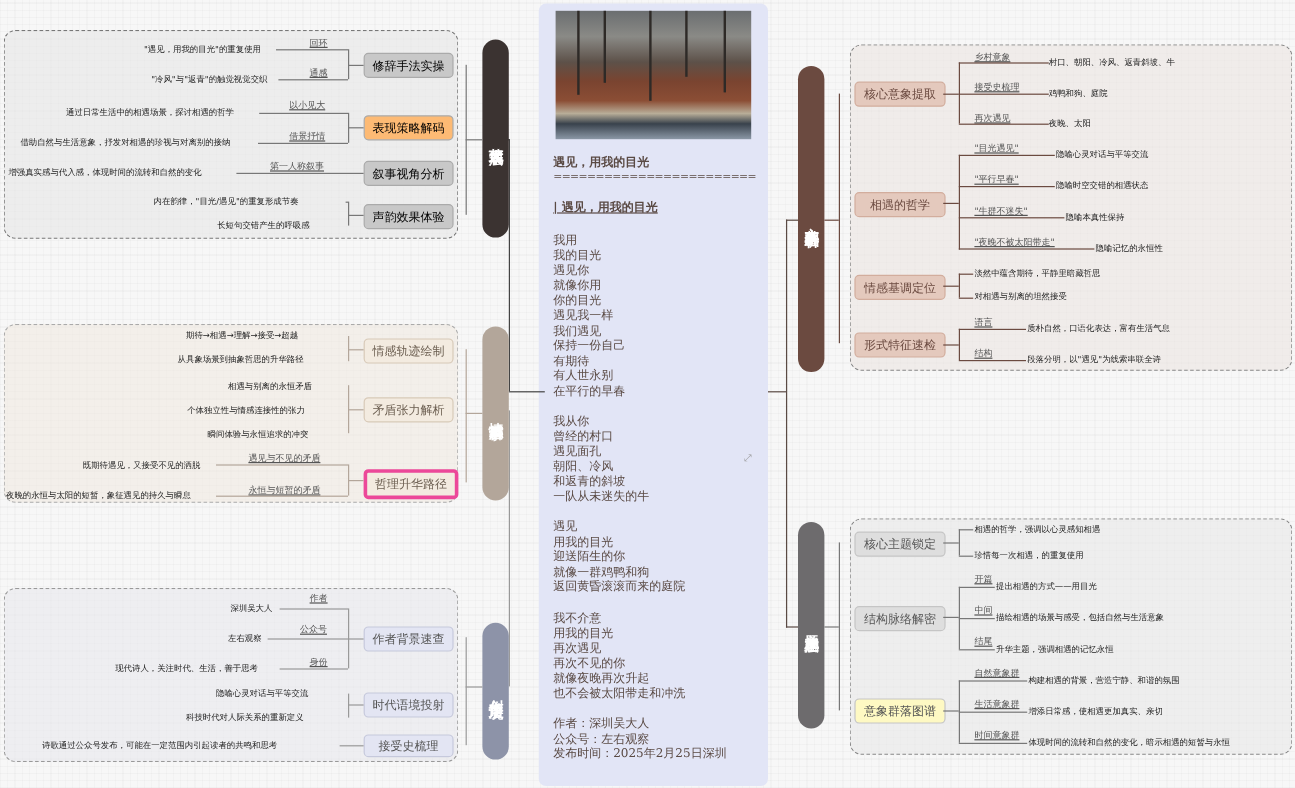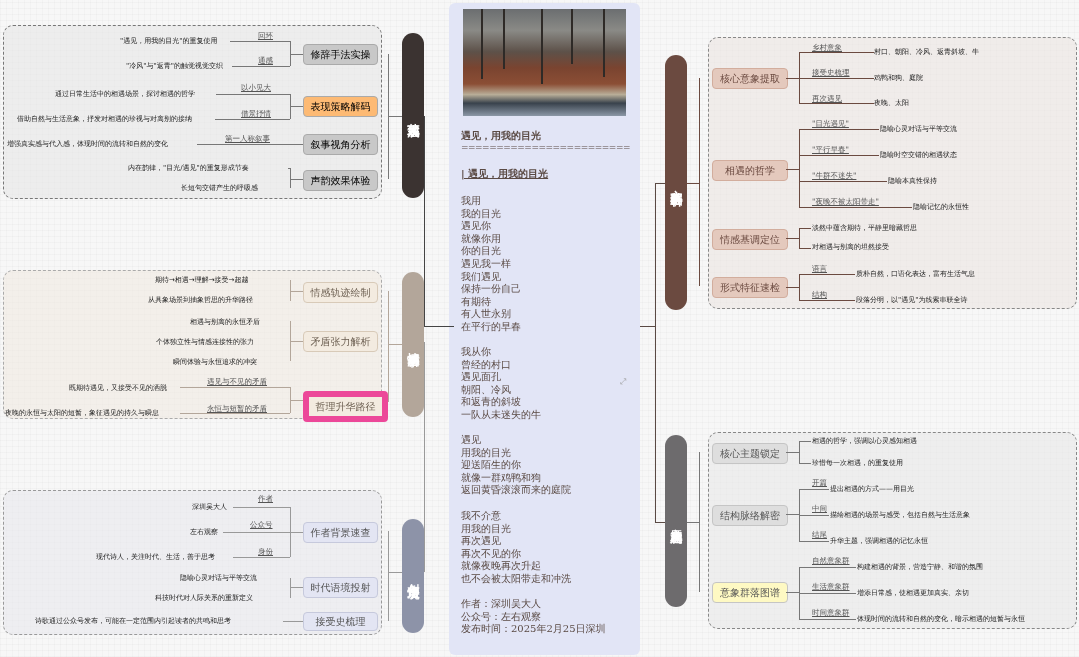--- a/index.html
+++ b/index.html
@@ -115,21 +115,21 @@
 <div class="ln" style="left:290px;top:168px;width:1px;height:20px"></div>
 <div class="ln" style="left:290px;top:179px;width:13px;height:1px"></div>
 
 <div class="panel" style="left:3px;top:270px;width:377px;height:147px;background:rgba(240,232,222,0.5);border-color:#aaa"></div>
 <div class="pill" style="left:402px;top:272px;width:22px;height:145px;background:#b3a69a">情感哲学层</div>
 <div class="ln" style="left:388px;top:291px;width:1px;height:111px;background:#b3a69a"></div>
 <div class="ln" style="left:388px;top:344px;width:14px;height:1px;background:#b3a69a"></div>
 
 <div class="node" style="left:303px;top:282px;width:73px;height:19px;background:#f3ebe0;border:1px solid #d8cab8;color:#6b5e50">情感轨迹绘制</div>
 <div class="node" style="left:303px;top:331px;width:73px;height:19px;background:#f3ebe0;border:1px solid #d8cab8;color:#6b5e50">矛盾张力解析</div>
-<div class="node" style="left:303px;top:391px;width:73px;height:19px;background:#f3ebe0;border:6px solid #ec4899;color:#6b5e50">哲理升华路径</div>
+<div class="node" style="left:303px;top:391px;width:73px;height:19px;background:#f3ebe0;border:3px solid #ec4899;color:#6b5e50">哲理升华路径</div>
 
 <div class="leaf" style="left:155px;top:276px">期待→相遇→理解→接受→超越</div>
 <div class="leaf" style="left:148px;top:296px">从具象场景到抽象哲思的升华路径</div>
 <div class="leaf" style="left:190px;top:318px">相遇与别离的永恒矛盾</div>
 <div class="leaf" style="left:156px;top:338px">个体独立性与情感连接性的张力</div>
 <div class="leaf" style="left:173px;top:358px">瞬间体验与永恒追求的冲突</div>
 <div class="sub" style="left:207px;top:377px">遇见与不见的矛盾</div>
 <div class="leaf" style="left:69px;top:384px">既期待遇见，又接受不见的洒脱</div>
 <div class="sub" style="left:207px;top:404px">永恒与短暂的矛盾</div>
 <div class="leaf" style="left:5px;top:409px">夜晚的永恒与太阳的短暂，象征遇见的持久与瞬息</div>

